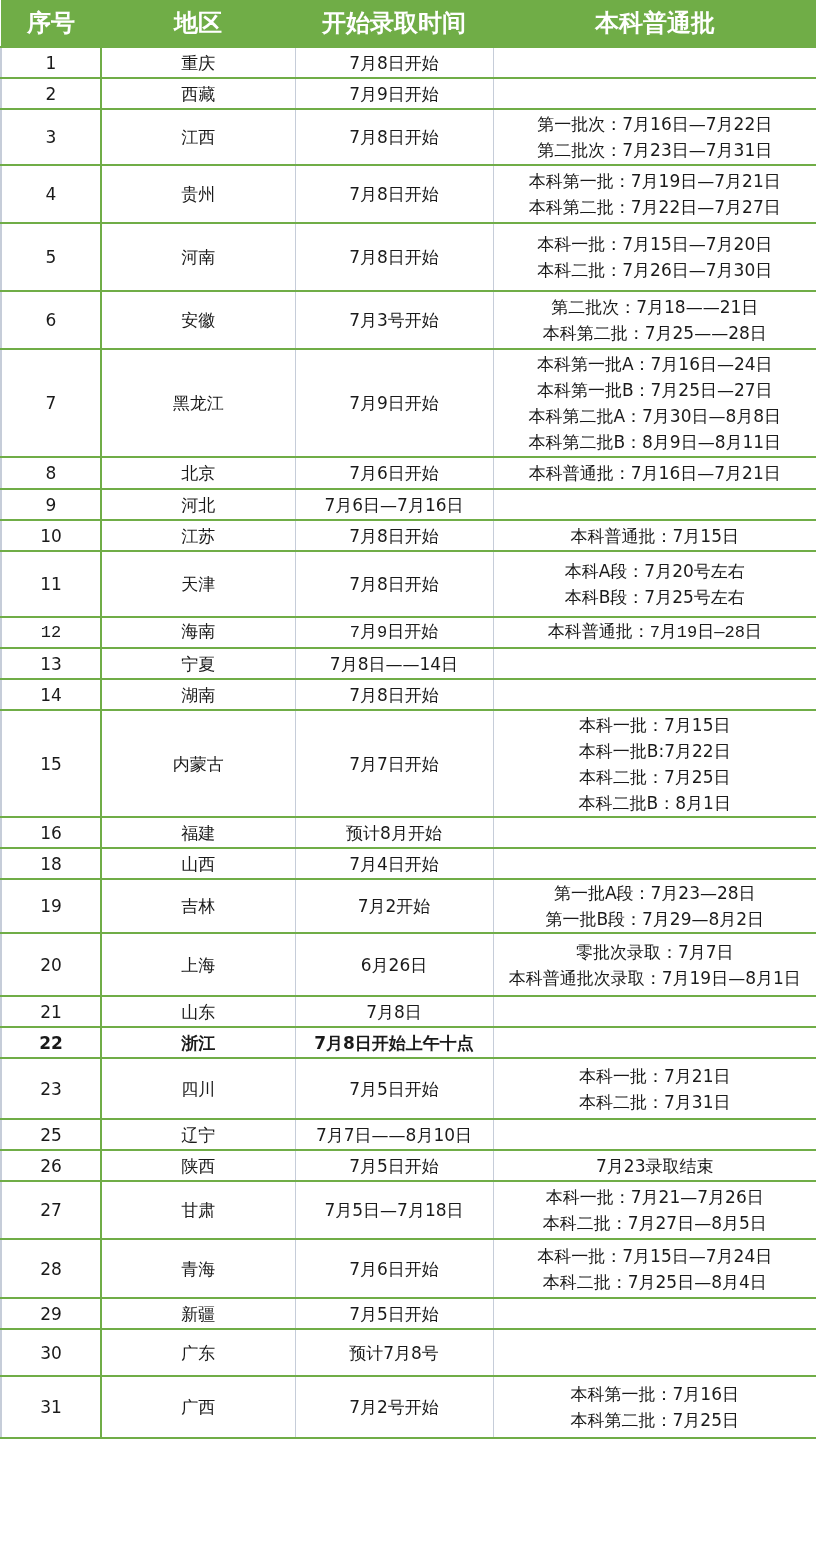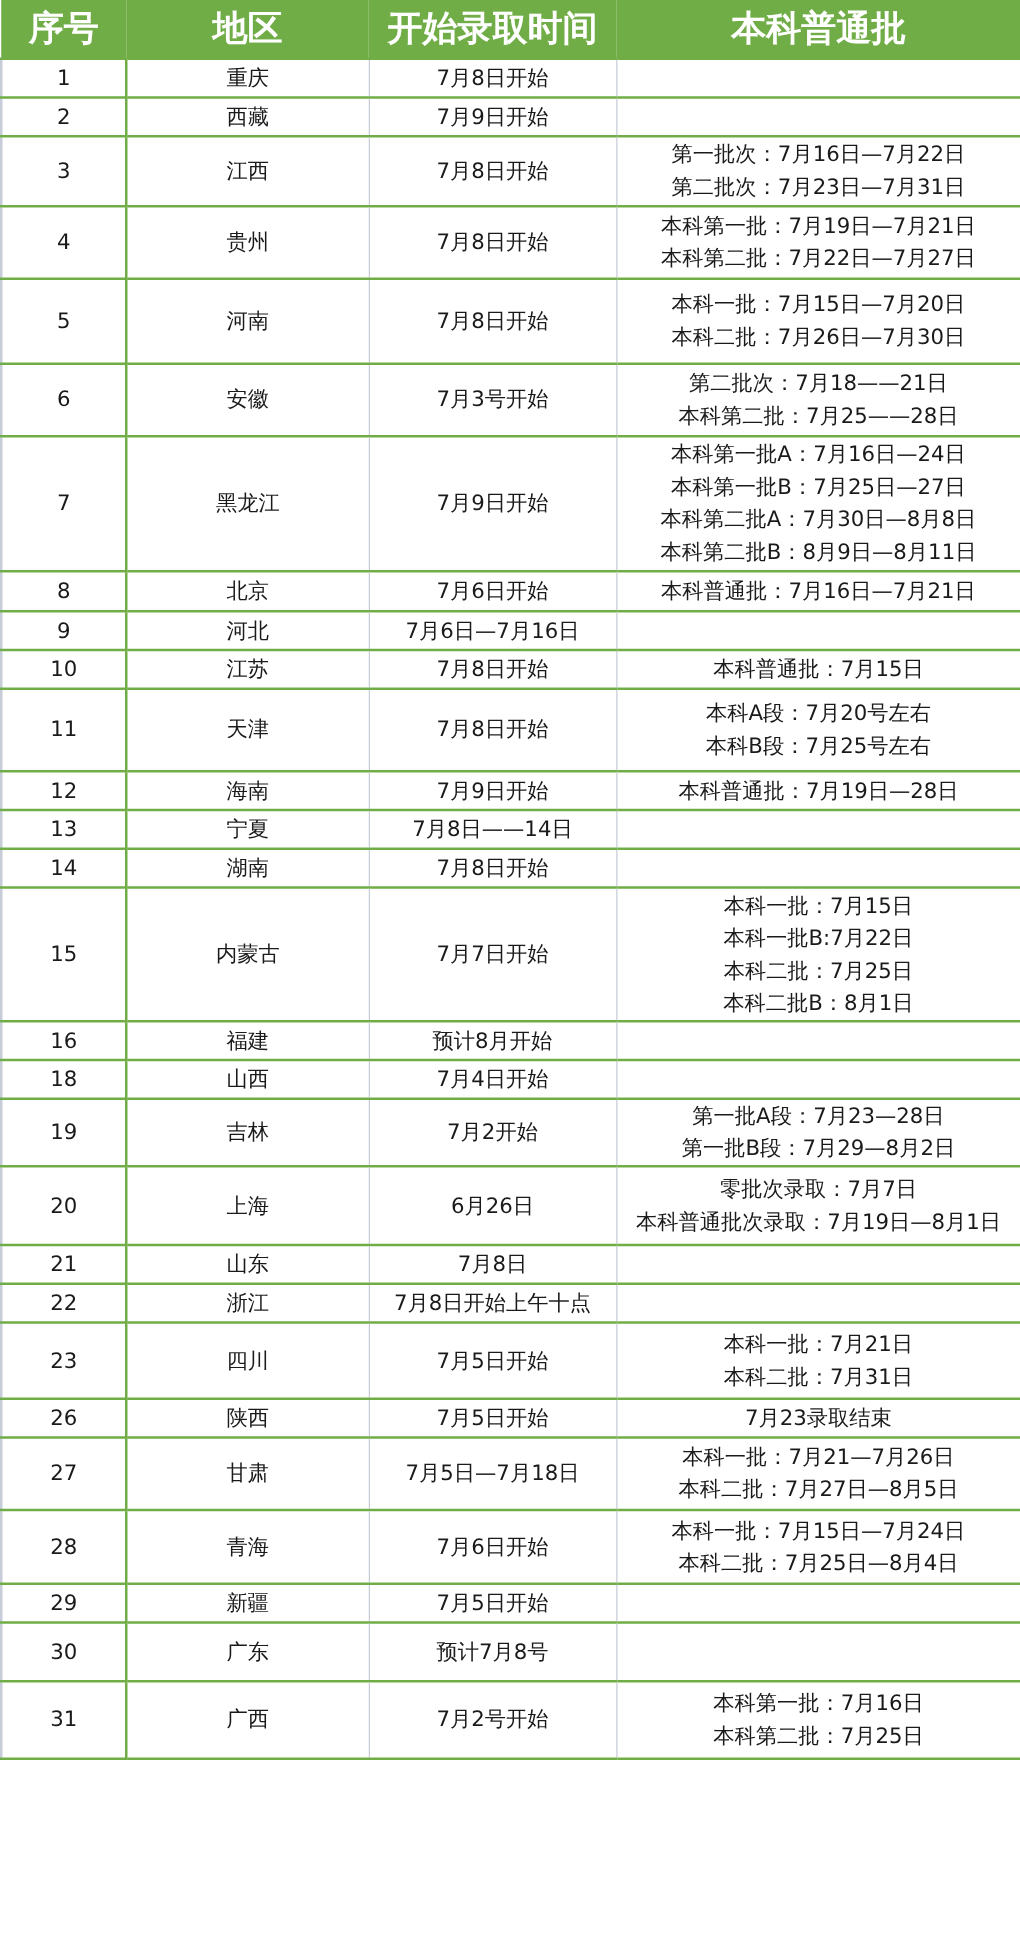--- a/index.html
+++ b/index.html
@@ -1,20 +1,20 @@
 <!DOCTYPE html>
 <html><head>
 <meta charset="utf-8">
 <style>
   html, body { margin: 0; padding: 0; background: #ffffff; }
   body { width: 816px; height: 1556px; overflow: hidden; font-family: "DejaVu Sans", "Liberation Sans", sans-serif; }
   table { border-collapse: collapse; table-layout: fixed; width: 816px; }
   col.c1 { width: 100px; } col.c2 { width: 194px; } col.c3 { width: 198px; } col.c4 { width: 324px; }
   th {
-    background: #70ad47; color: #ffffff; font-weight: bold; font-size: 28px;
+    background: #70ad47; color: #ffffff; font-weight: bold; font-size: 24px;
     height: 46px; padding: 0; text-align: center; vertical-align: middle;
     border-bottom: 2px solid #70ad47;
   }
   td {
     color: #1a1a1a; font-size: 17px; text-align: center; vertical-align: middle;
     padding: 0; line-height: 26px;
     border-bottom: 2px solid #70ad47;
     border-left: 1px solid #c6cdd9;
   }
   td.idx { border-left: 2px solid #c6cdd9; border-right: 2px solid #70ad47; }
@@ -123,21 +123,21 @@
       </tr>
       <tr style="height: 66px;">
         <td class="idx">11</td>
         <td class="region">天津</td>
         <td class="start">7月8日开始</td>
         <td class="batch">
           <span>本科A段：7月20号左右</span>
           <span>本科B段：7月25号左右</span>
         </td>
       </tr>
-      <tr style="height: 31px;">
+      <tr style="height: 31px; font-family: Liberation Mono, monospace;">
         <td class="idx">12</td>
         <td class="region">海南</td>
         <td class="start">7月9日开始</td>
         <td class="batch">
           <span>本科普通批：7月19日—28日</span>
         </td>
       </tr>
       <tr style="height: 31px;">
         <td class="idx">13</td>
         <td class="region">宁夏</td>
@@ -190,36 +190,42 @@
           <span>零批次录取：7月7日</span>
           <span>本科普通批次录取：7月19日—8月1日</span>
         </td>
       </tr>
       <tr style="height: 31px;">
         <td class="idx">21</td>
         <td class="region">山东</td>
         <td class="start">7月8日</td>
         <td class="batch"></td>
       </tr>
-      <tr style="height: 31px;">
+      <tr style="height: 31px; font-weight: bold;">
         <td class="idx">22</td>
         <td class="region">浙江</td>
         <td class="start">7月8日开始上午十点</td>
         <td class="batch"></td>
       </tr>
       <tr style="height: 61px;">
         <td class="idx">23</td>
         <td class="region">四川</td>
         <td class="start">7月5日开始</td>
         <td class="batch">
           <span>本科一批：7月21日</span>
           <span>本科二批：7月31日</span>
         </td>
       </tr>
       <tr style="height: 31px;">
+        <td class="idx">25</td>
+        <td class="region">辽宁</td>
+        <td class="start">7月7日——8月10日</td>
+        <td class="batch"></td>
+      </tr>
+      <tr style="height: 31px;">
         <td class="idx">26</td>
         <td class="region">陕西</td>
         <td class="start">7月5日开始</td>
         <td class="batch">
           <span>7月23录取结束</span>
         </td>
       </tr>
       <tr style="height: 58px;">
         <td class="idx">27</td>
         <td class="region">甘肃</td>

